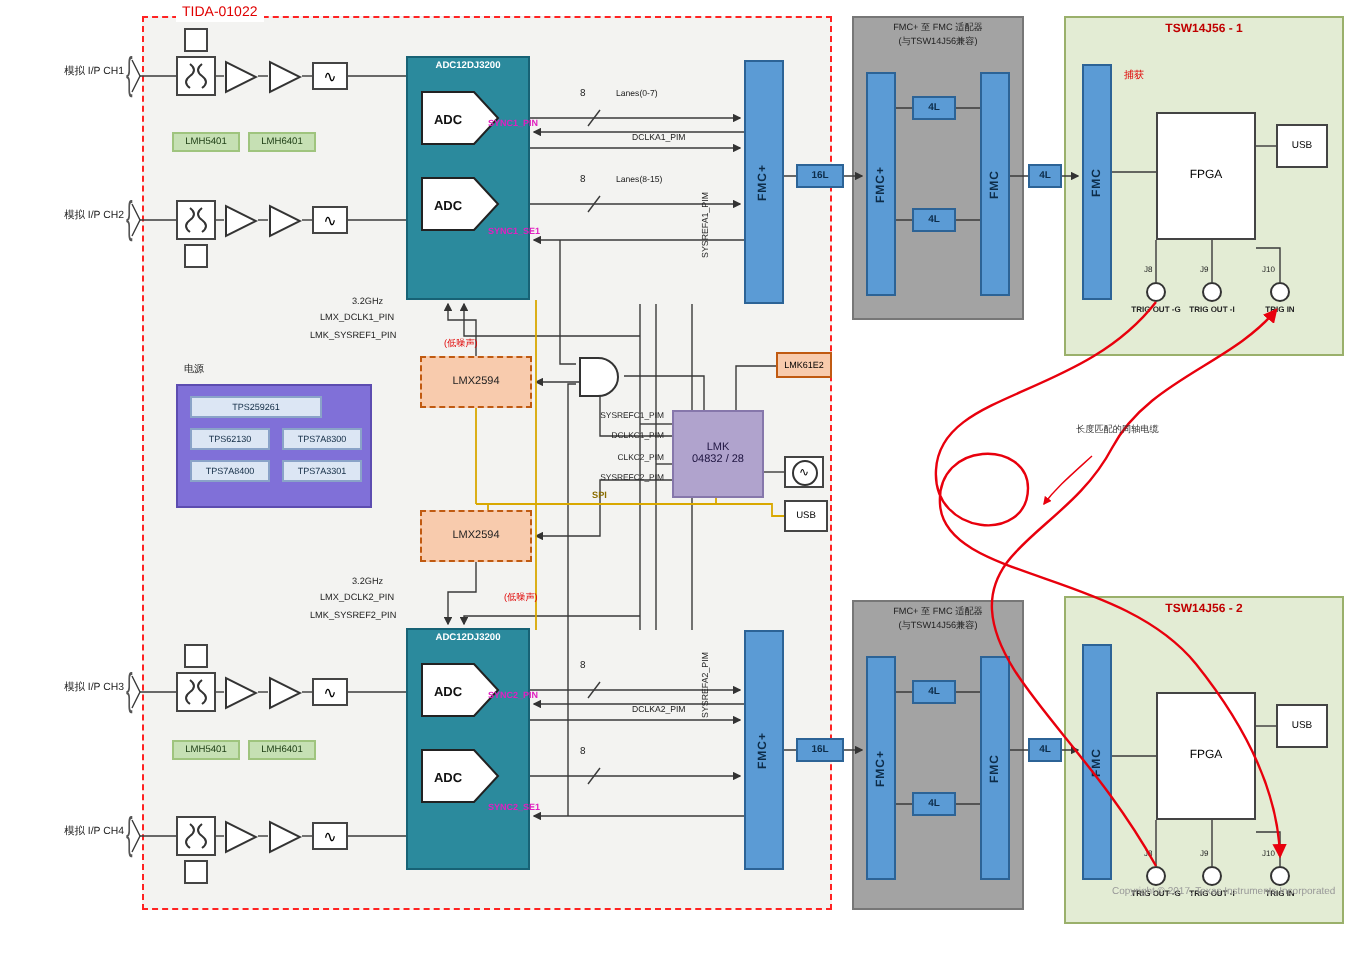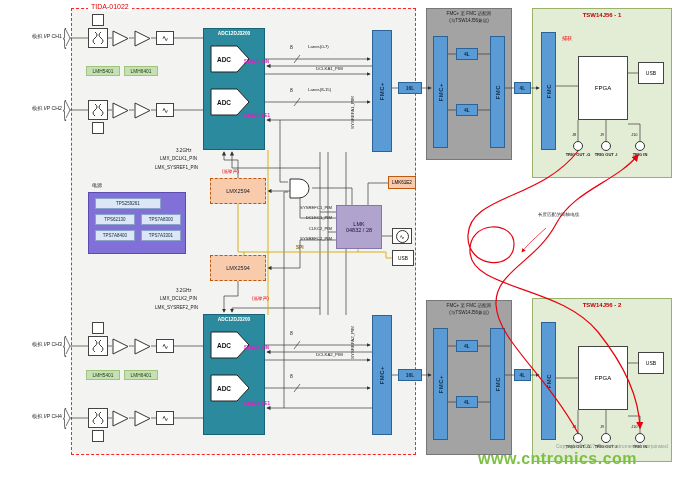--- a/index.html
+++ b/index.html
@@ -371,15 +371,14 @@
     </defs>
     <g stroke="#e8000d" stroke-width="1.2" fill="none">
       <path d="M578,151 C540,200 470,195 468,235 C466,268 514,272 514,244 C514,220 468,220 470,252 C472,290 560,285 598,332 C626,367 639,398 640,428" marker-end="url(#arR)"></path>
       <path d="M578,433 C544,372 498,340 496,305 C494,272 536,262 556,224 C574,190 616,182 638,155" marker-end="url(#arR)"></path>
       <path d="M546,228 C535,238 528,244 522,252" stroke-width="0.7" marker-end="url(#arR)"></path>
     </g>
   </svg>
   <div class="lbl" style="left:538px;top:212px;width:48px;white-space:normal;font-size:4.6px;z-index:6;color:#333;">长度匹配的同轴电缆</div>
 
   <div class="lbl" style="left:556px;top:444px;font-size:5px;color:#999;z-index:7;">Copyright © 2017, Texas Instruments Incorporated</div>
-  <div class="lbl" style="left:478px;top:450px;font-size:16px;font-weight:bold;color:#7cc143;z-index:7;letter-spacing:.5px;">www.cntronics.com</div>
 
 </div>
 
 </body></html>

